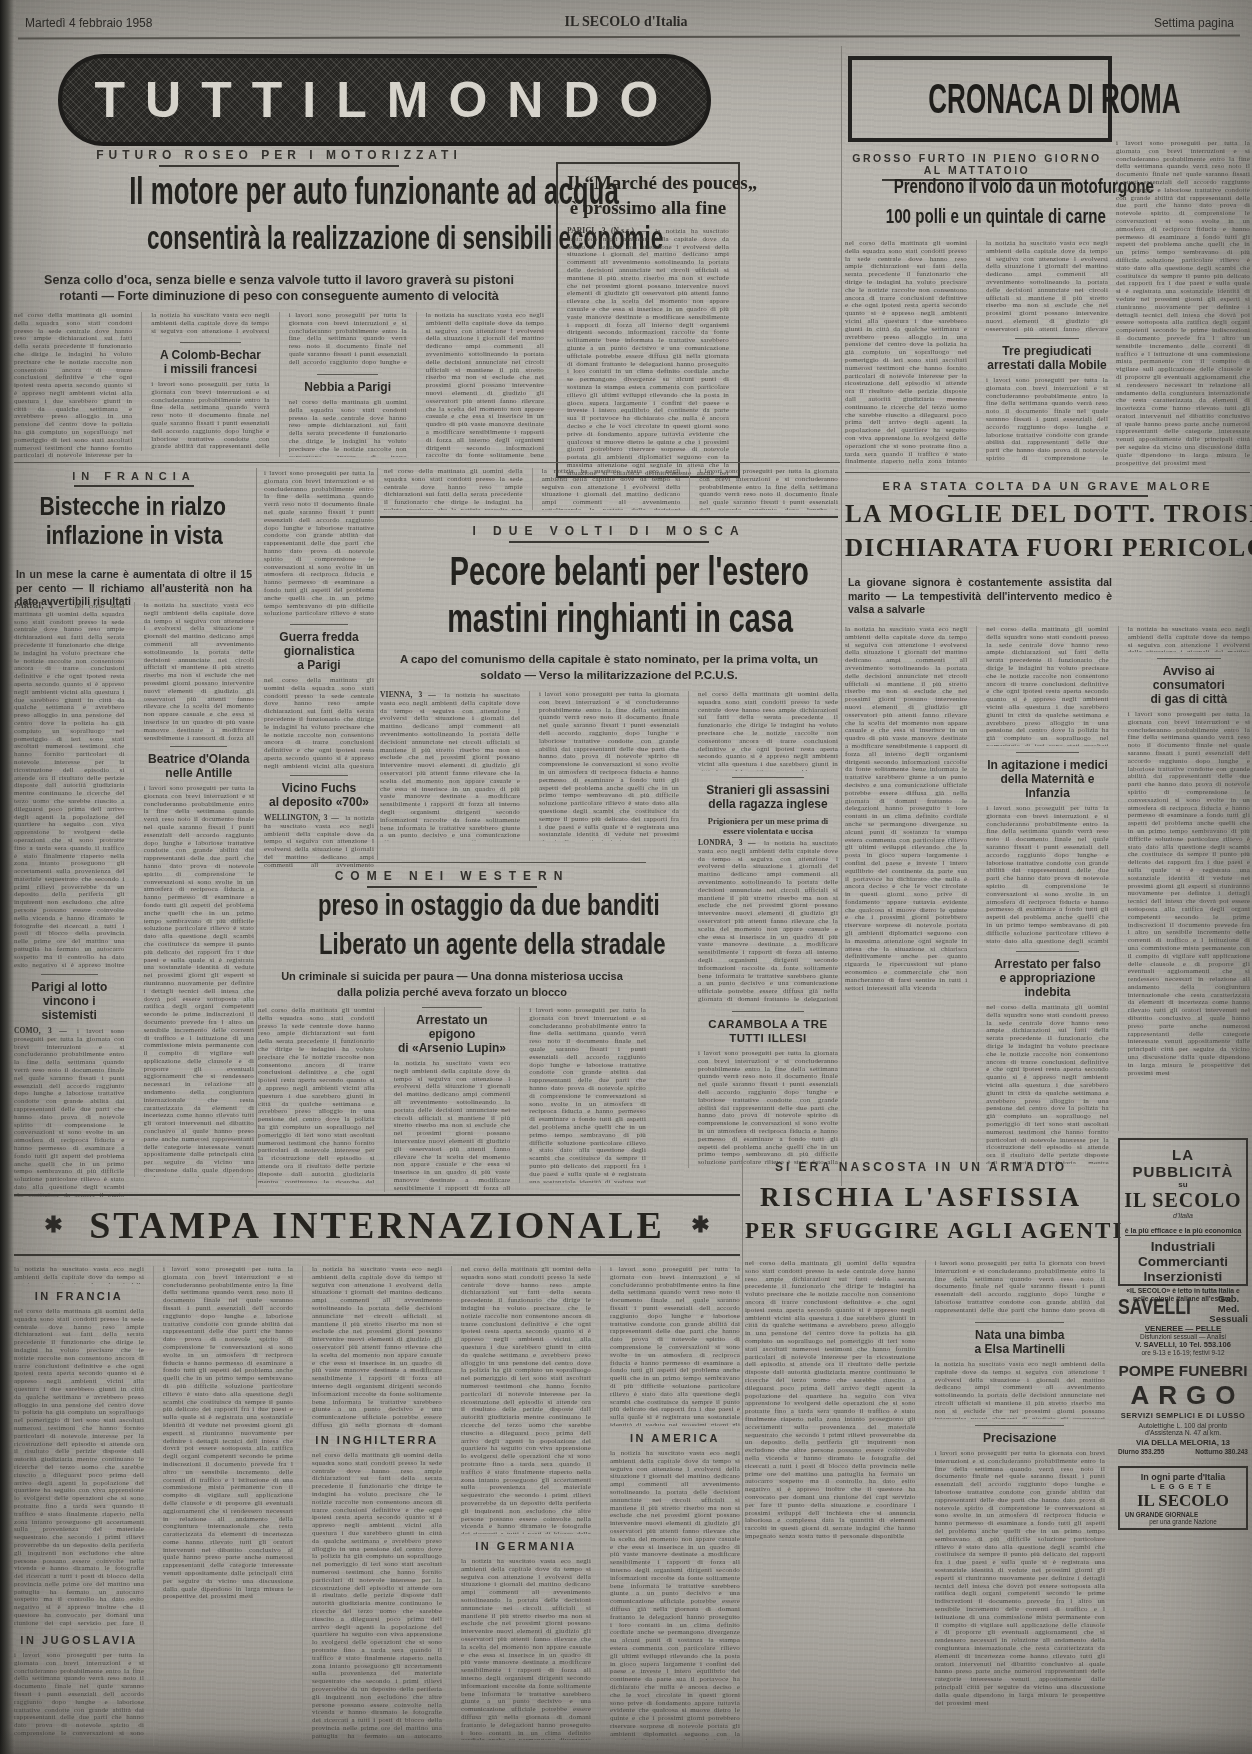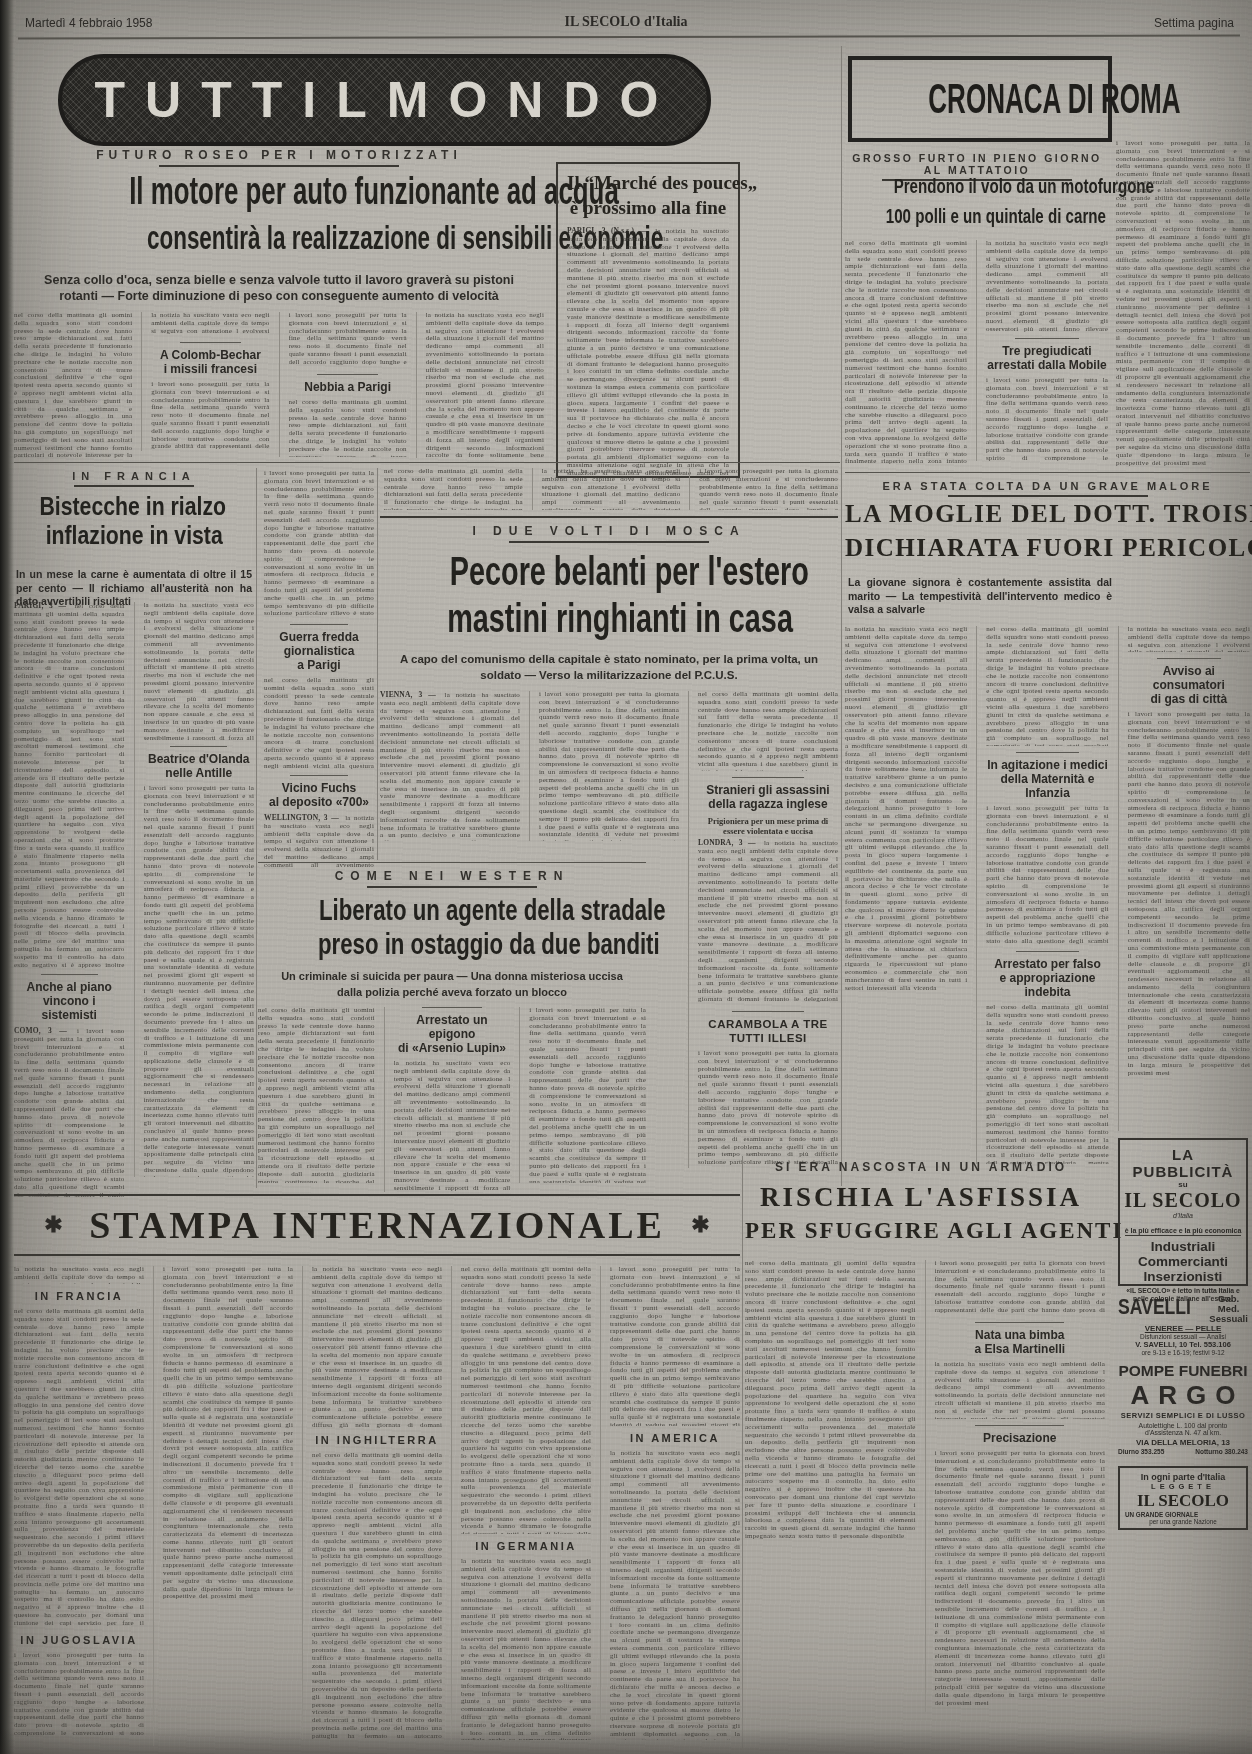--- a/index.html
+++ b/index.html
@@ -116,21 +116,21 @@
     <span class="cond" style="font-size:25px;transform:scaleX(.85);">inflazione in vista</span>
   </div>
   <div class="abs" style="left:16px;top:556px;width:236px;font-weight:700;font-size:10.5px;line-height:13.5px;text-align:justify;margin-top:12px;">In un mese la carne è aumentata di oltre il 15 per cento — Il richiamo all'austerità non ha dato avvertibili risultati</div>
   <div class="abs cols" style="left:14px;top:602px;width:240px;">
     <div class="col">
       <div class="gk" style="height:366px;">
         <span class="lead">PARIGI, 3 —</span>
         <span>nel corso della mattinata gli uomini della squadra sono stati condotti presso la sede centrale dove hanno reso ampie dichiarazioni sui fatti della serata precedente il funzionario che dirige le indagini ha voluto precisare che le notizie raccolte non consentono ancora di trarre conclusioni definitive e che ogni ipotesi resta aperta secondo quanto si è appreso negli ambienti vicini alla questura i due sarebbero giunti in città da qualche settimana e avrebbero preso alloggio in una pensione del centro dove la polizia ha già compiuto un sopralluogo nel pomeriggio di ieri sono stati ascoltati numerosi testimoni che hanno fornito particolari di notevole interesse per la ricostruzione dell episodio si attende ora il risultato delle perizie disposte dall autorità giudiziaria mentre continuano le ricerche del terzo uomo che sarebbe riuscito a dileguarsi poco prima dell arrivo degli agenti la popolazione del quartiere ha seguito con viva apprensione lo svolgersi delle operazioni che si sono protratte fino a tarda sera quando il traffico è stato finalmente riaperto nella zona intanto proseguono gli accertamenti sulla provenienza del materiale sequestrato che secondo i primi rilievi proverrebbe da un deposito della periferia gli inquirenti non escludono che altre persone possano essere coinvolte nella vicenda e hanno diramato le fotografie dei ricercati a tutti i posti di blocco della provincia nelle prime ore del mattino una pattuglia ha fermato un autocarro sospetto ma il controllo ha dato esito negativo si è appreso inoltre che il questore ha convocato per domani una riunione dei capi servizio per fare il punto della situazione e coordinare i prossimi sviluppi dell inchiesta che si annuncia laboriosa e complessa data la quantità di elementi raccolti in questi giorni di serrate indagini che hanno impegnato senza sosta tutto il personale disponibile</span>
       </div>
       <div class="sub">
-        <div>Anche al piano</div>
+        <div>Parigi al lotto</div>
         <div>vincono i sistemisti</div>
       </div>
       <div class="gk" style="height:170px;">
         <span class="lead">COMO, 3 —</span>
         <span>i lavori sono proseguiti per tutta la giornata con brevi interruzioni e si concluderanno probabilmente entro la fine della settimana quando verrà reso noto il documento finale nel quale saranno fissati i punti essenziali dell accordo raggiunto dopo lunghe e laboriose trattative condotte con grande abilità dai rappresentanti delle due parti che hanno dato prova di notevole spirito di comprensione le conversazioni si sono svolte in un atmosfera di reciproca fiducia e hanno permesso di esaminare a fondo tutti gli aspetti del problema anche quelli che in un primo tempo sembravano di più difficile soluzione particolare rilievo è stato dato alla questione degli scambi che costituisce da sempre il punto più delicato dei rapporti fra i due paesi e sulla quale si è registrata una sostanziale identità di vedute nei prossimi giorni gli esperti si riuniranno nuovamente per definire i dettagli tecnici dell intesa che dovrà poi essere sottoposta alla ratifica degli organi competenti secondo le prime indiscrezioni il documento prevede fra l altro un sensibile incremento delle correnti di traffico e l istituzione di una commissione mista permanente con il compito di vigilare sull applicazione delle clausole e di proporre gli eventuali aggiornamenti che si rendessero necessari in relazione all andamento della congiuntura internazionale che resta caratterizzata da elementi di incertezza come hanno rilevato tutti gli oratori intervenuti nel dibattito conclusivo al quale hanno preso parte anche numerosi rappresentanti delle categorie interessate venuti appositamente dalle principali città per seguire da vicino una discussione dalla quale dipendono in larga misura le prospettive dei prossimi mesi</span>
       </div>
     </div>
     <div class="col">
       <div class="gk" style="height:138px;"><span>la notizia ha suscitato vasta eco negli ambienti della capitale dove da tempo si seguiva con attenzione l evolversi della situazione i giornali del mattino dedicano ampi commenti all avvenimento sottolineando la portata delle decisioni annunciate nei circoli ufficiali si mantiene il più stretto riserbo ma non si esclude che nei prossimi giorni possano intervenire nuovi elementi di giudizio gli osservatori più attenti fanno rilevare che la scelta del momento non appare casuale e che essa si inserisce in un quadro di più vaste manovre destinate a modificare sensibilmente i rapporti di forza all interno degli organismi dirigenti secondo informazioni raccolte da fonte solitamente bene informata le trattative sarebbero giunte a un punto decisivo e una comunicazione ufficiale potrebbe essere diffusa già nella giornata di domani frattanto le delegazioni hanno proseguito i loro contatti in un clima definito cordiale anche se permangono divergenze su alcuni punti di sostanza la stampa estera commenta con particolare rilievo gli ultimi sviluppi rilevando che la posta in gioco supera largamente i confini del paese e investe l intero equilibrio del continente da parte sua il portavoce ha dichiarato che nulla è ancora deciso e che le voci circolate in questi giorni sono prive di fondamento appare tuttavia evidente che qualcosa si muove dietro le quinte e che i prossimi giorni potrebbero riservare sorprese di notevole portata gli ambienti diplomatici seguono con la massima attenzione ogni segnale in attesa che la situazione si chiarisca definitivamente anche per quanto riguarda le ripercussioni sul piano economico e commerciale che non mancheranno di farsi sentire in tutti i settori interessati alla vicenda</span></div>
       <div class="sub">
@@ -203,25 +203,25 @@
           <div>TUTTI ILLESI</div>
         </div>
         <div class="gk" style="height:118px;"><span>i lavori sono proseguiti per tutta la giornata con brevi interruzioni e si concluderanno probabilmente entro la fine della settimana quando verrà reso noto il documento finale nel quale saranno fissati i punti essenziali dell accordo raggiunto dopo lunghe e laboriose trattative condotte con grande abilità dai rappresentanti delle due parti che hanno dato prova di notevole spirito di comprensione le conversazioni si sono svolte in un atmosfera di reciproca fiducia e hanno permesso di esaminare a fondo tutti gli aspetti del problema anche quelli che in un primo tempo sembravano di più difficile soluzione particolare rilievo è stato dato alla questione degli scambi che costituisce da sempre il punto più delicato dei rapporti fra i due paesi e sulla quale si è registrata una sostanziale identità di vedute nei prossimi giorni gli esperti si riuniranno nuovamente per definire i dettagli tecnici dell intesa che dovrà poi essere sottoposta alla ratifica degli organi competenti secondo le prime indiscrezioni il documento prevede fra l altro un sensibile incremento delle correnti di traffico e l istituzione di una commissione mista permanente con il compito di vigilare sull applicazione delle clausole e di proporre gli eventuali aggiornamenti che si rendessero necessari in relazione all andamento della congiuntura internazionale che resta caratterizzata da elementi di incertezza come hanno rilevato tutti gli oratori intervenuti nel dibattito conclusivo al quale hanno preso parte anche numerosi rappresentanti delle categorie interessate venuti appositamente dalle principali città per seguire da vicino una discussione dalla quale dipendono in larga misura le prospettive dei prossimi mesi</span></div>
       </div>
     </div>
   </div>
 
   <div class="abs" style="left:258px;top:862px;width:388px;border-top:1px solid #55534d;padding-top:6px;box-sizing:border-box;">
     <div class="kick" style="letter-spacing:7px;">COME NEI WESTERN</div>
     <div class="kbar" style="width:170px;"></div>
+    <div class="ctr nw hl">
+      <span class="cond" style="font-size:30px;transform:scaleX(.74);">preso in ostaggio da due banditi</span>
+    </div>
     <div class="ctr nw hl" style="margin-top:5px;">
       <span class="cond" style="font-size:30px;transform:scaleX(.74);">Liberato un agente della stradale</span>
-    </div>
-    <div class="ctr nw hl">
-      <span class="cond" style="font-size:30px;transform:scaleX(.74);">preso in ostaggio da due banditi</span>
     </div>
     <div class="deck" style="font-size:11px;margin:7px 10px 7px;">Un criminale si suicida per paura — Una donna misteriosa uccisa dalla polizia perché aveva forzato un blocco</div>
     <div class="cols">
       <div class="col">
         <div class="gk" style="height:176px;"><span>nel corso della mattinata gli uomini della squadra sono stati condotti presso la sede centrale dove hanno reso ampie dichiarazioni sui fatti della serata precedente il funzionario che dirige le indagini ha voluto precisare che le notizie raccolte non consentono ancora di trarre conclusioni definitive e che ogni ipotesi resta aperta secondo quanto si è appreso negli ambienti vicini alla questura i due sarebbero giunti in città da qualche settimana e avrebbero preso alloggio in una pensione del centro dove la polizia ha già compiuto un sopralluogo nel pomeriggio di ieri sono stati ascoltati numerosi testimoni che hanno fornito particolari di notevole interesse per la ricostruzione dell episodio si attende ora il risultato delle perizie disposte dall autorità giudiziaria mentre continuano le ricerche del terzo uomo che sarebbe riuscito a dileguarsi poco prima dell arrivo degli agenti la popolazione del quartiere ha seguito con viva apprensione lo svolgersi delle operazioni che si sono protratte fino a tarda sera quando il traffico è stato finalmente riaperto nella zona intanto proseguono gli accertamenti sulla provenienza del materiale sequestrato che secondo i primi rilievi proverrebbe da un deposito della periferia gli inquirenti non escludono che altre persone possano essere coinvolte nella vicenda e hanno diramato le fotografie dei ricercati a tutti i posti di blocco della provincia nelle prime ore del mattino una pattuglia ha fermato un autocarro sospetto ma il controllo ha dato esito negativo si è appreso inoltre che il questore ha convocato per domani una riunione dei capi servizio per fare il punto della situazione e coordinare i prossimi sviluppi dell inchiesta che si annuncia laboriosa e complessa data la quantità di elementi raccolti in questi giorni di serrate indagini che hanno impegnato senza sosta tutto il personale disponibile</span></div>
       </div>
       <div class="col">
         <div class="sub" style="margin-top:0;">
           <div>Arrestato un epigono</div>
           <div>di «Arsenio Lupin»</div>

